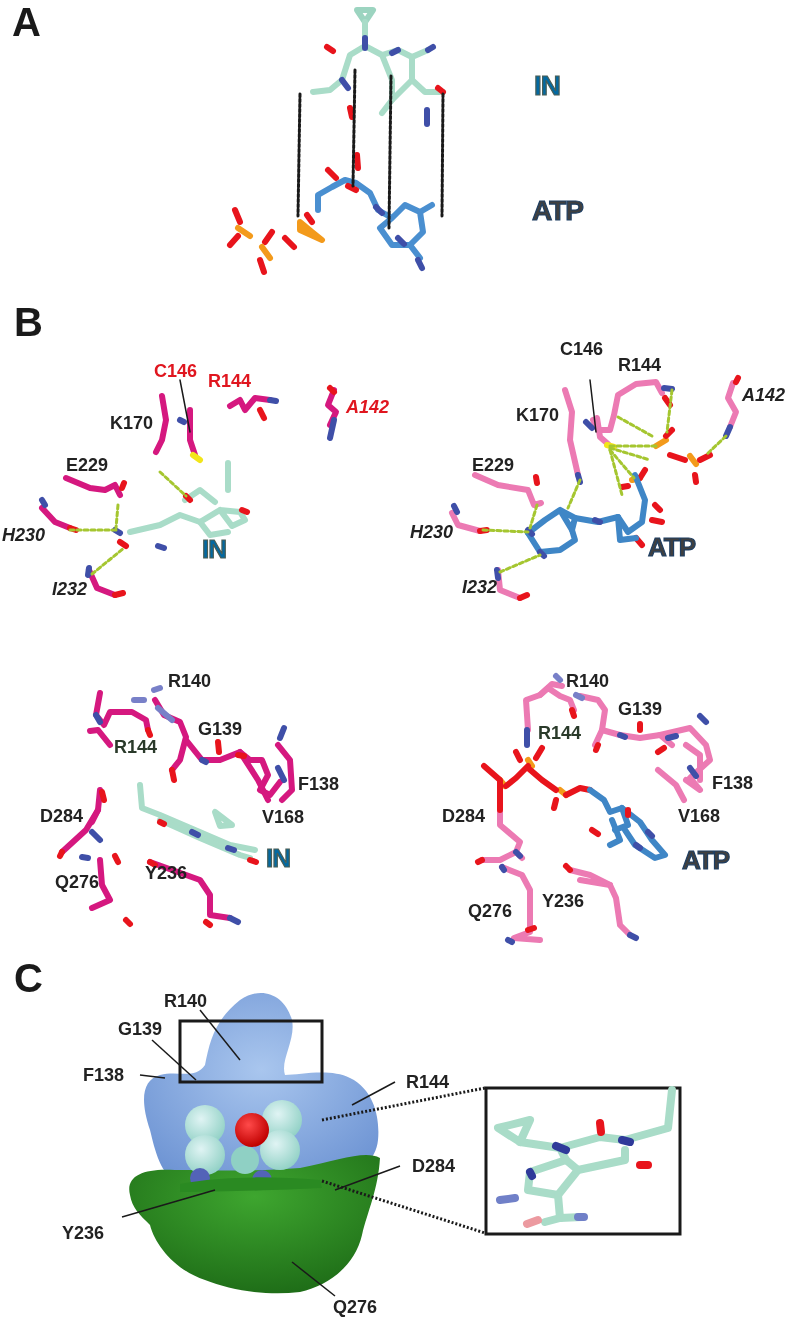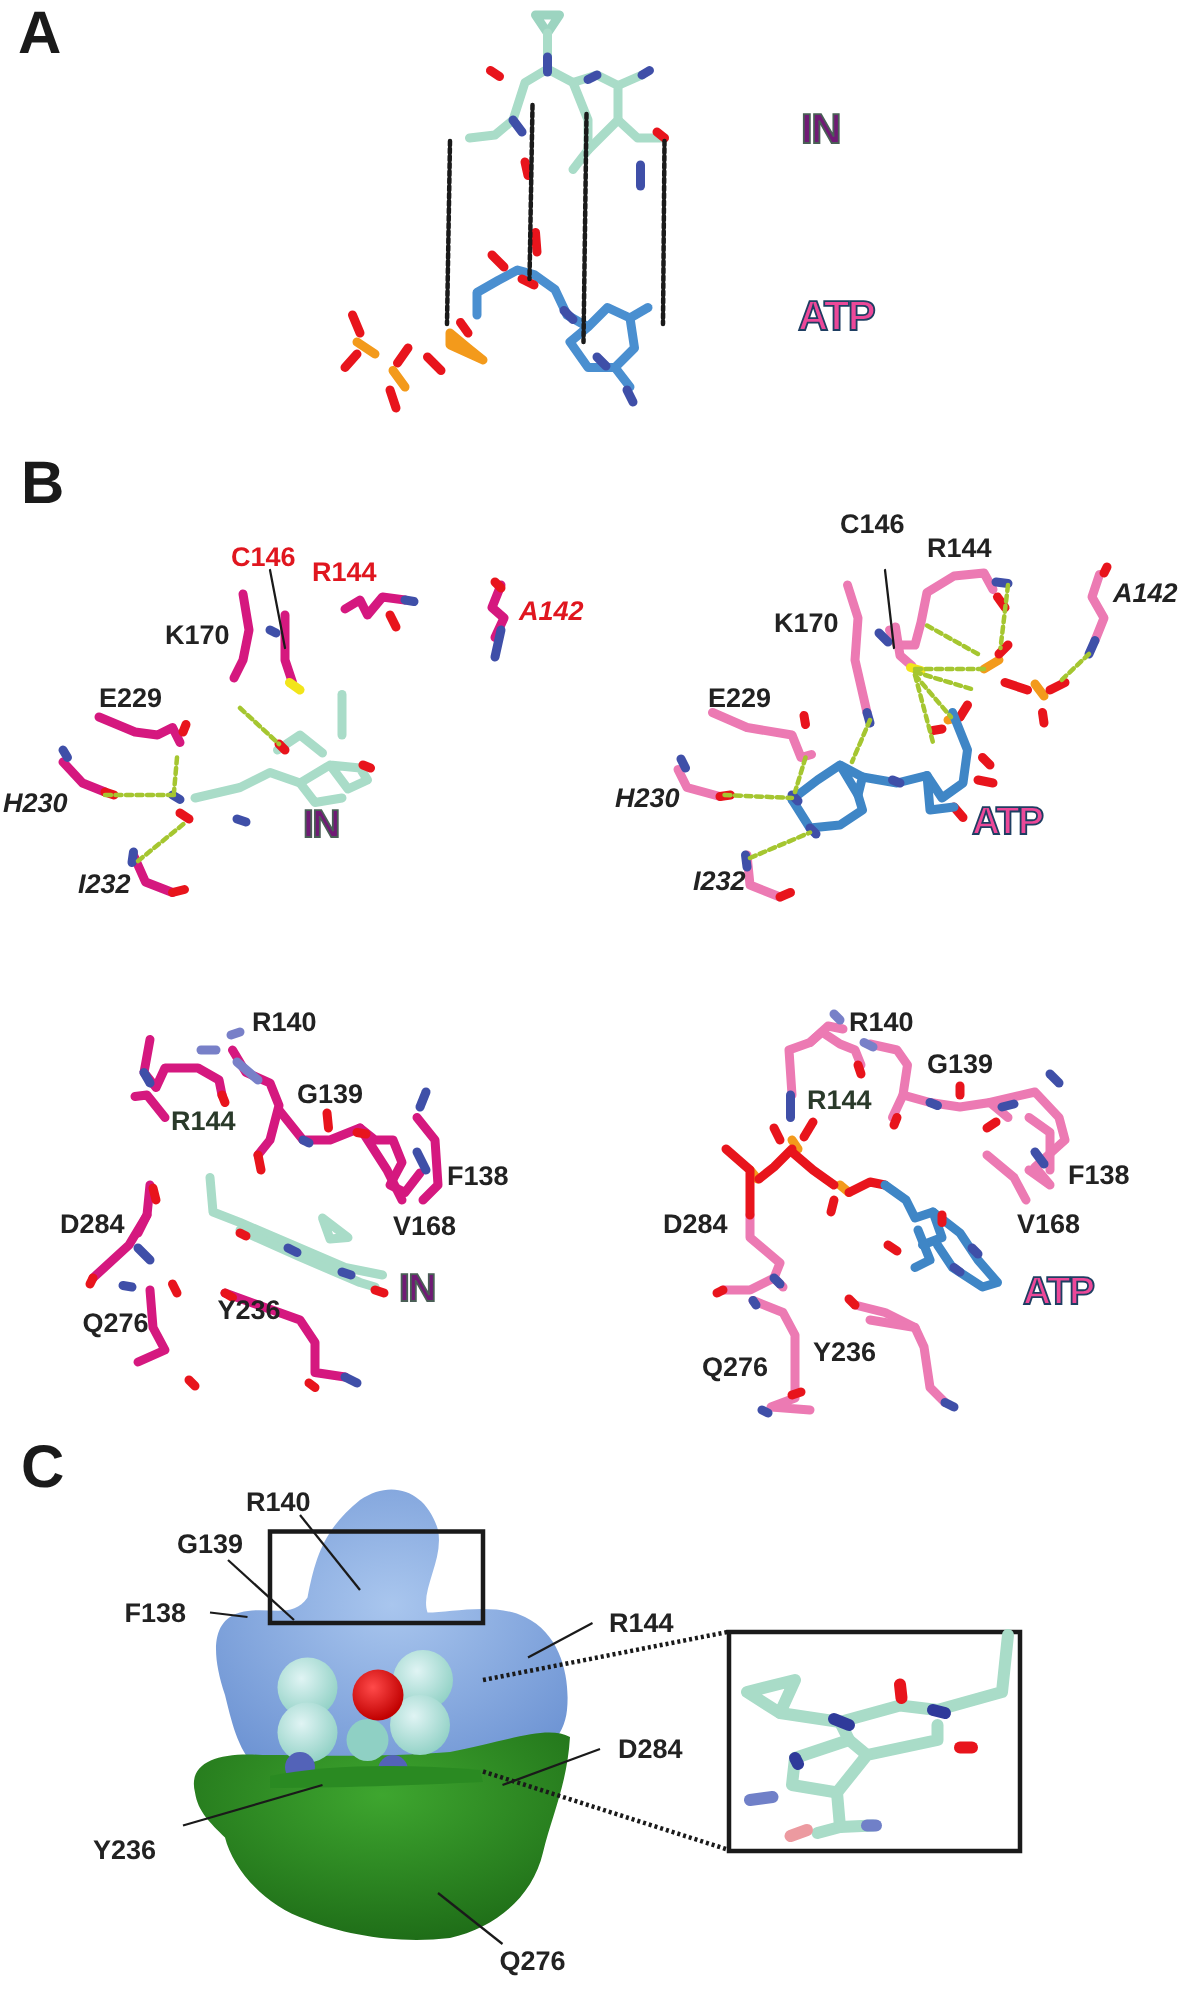--- a/index.html
+++ b/index.html
@@ -5,22 +5,22 @@
   html, body { margin: 0; padding: 0; background: #ffffff; }
   body { width: 791px; height: 1327px; position: relative; overflow: hidden;
          font-family: "Liberation Sans", "DejaVu Sans", sans-serif; }
   .panel-letter { position: absolute; font-weight: bold; font-size: 40px; color: #1a1a1a; line-height: 1; }
   .lbl { position: absolute; font-weight: bold; font-size: 18px; color: #222; white-space: nowrap; line-height: 1; }
   .lbl.it { font-style: italic; }
   .lbl.red { color: #e0161f; }
   .lbl.dkgreen { color: #2a3a2a; }
   .mol-lbl { position: absolute; font-weight: bold; font-size: 28px; line-height: 1;
              -webkit-text-stroke: 1.2px #3a4a44; letter-spacing: -1px; }
-  .mol-lbl.in { color: #701a75; -webkit-text-stroke: 1.2px #4a5e56; }
-  .mol-lbl.atp { color: #ec4899; -webkit-text-stroke: 1.2px #1e3e62; }
+  .mol-lbl.in { color: #0369a1; -webkit-text-stroke: 1.2px #4a5e56; }
+  .mol-lbl.atp { color: #404040; -webkit-text-stroke: 1.2px #1e3e62; }
   svg.layer { position: absolute; left: 0; top: 0; }
 </style>
 </head>
 <body>
 
 <div class="panel-letter" style="left:12px; top:2px;">A</div>
 
 <svg class="layer" width="791" height="300" viewBox="0 0 791 300">
   <g stroke-linecap="round" stroke-linejoin="round" fill="none">
 

